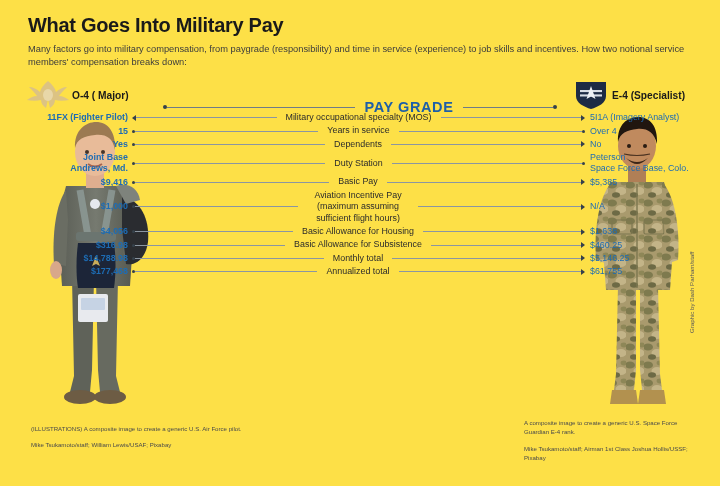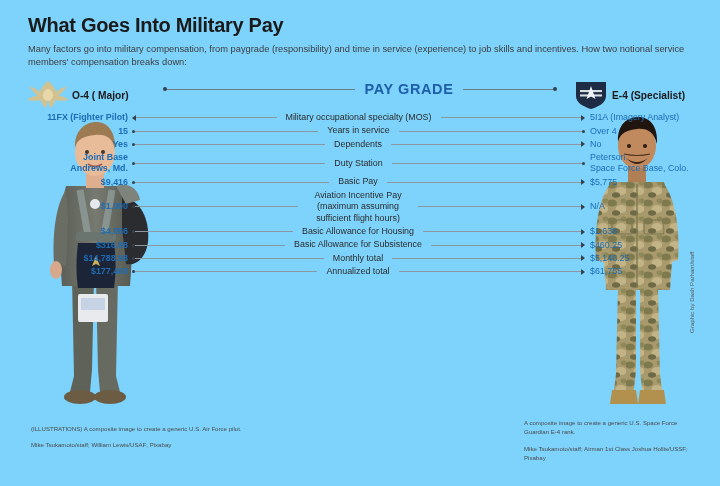--- a/index.html
+++ b/index.html
@@ -8,21 +8,21 @@
     font-family: "Liberation Sans", sans-serif;
     background: #ffffff;
     color: #231f20;
     overflow: hidden;
     position: relative;
   }
   .page {
     position: relative;
     width: 720px;
     height: 486px;
-    background: #7dd3fc;
+    background: #fde047;
     overflow: hidden;
   }
 
   
   .hdr { position: absolute; left: 28px; top: 14px; width: 672px; }
   .title {
     font-size: 20px;
     font-weight: bold;
     letter-spacing: -0.3px;
     color: #1a1a1a;
@@ -32,21 +32,21 @@
     margin-top: 7px;
     font-size: 9.3px;
     line-height: 1.45;
     color: #3c3c3c;
     max-width: 660px;
   }
 
   
   .paygrade-row {
     position: absolute;
-    left: 0; top: 78px;
+    left: 0; top: 96px;
     width: 720px;
     height: 22px;
     display: flex;
     align-items: center;
     justify-content: center;
   }
   .pg-line {
     height: 1px;
     background: #6f7b87;
     flex: 0 0 auto;
@@ -373,21 +373,21 @@
         <span class="conn to-left">
             <span class="stub"></span>
             <span class="bar"></span>
           </span>
         <span class="mid-label">Basic Pay</span>
         <span class="conn to-right">
             <span class="bar"></span>
             <span class="tip"></span>
           </span>
       </div>
-      <div class="cell-right">$5,775</div>
+      <div class="cell-right">$5,385</div>
     </div>
 
     <div class="row">
       <div class="cell-left">$1,000</div>
       <div class="cell-mid">
         <span class="conn to-left">
             <span class="stub"></span>
             <span class="bar"></span>
           </span>
         <span class="mid-label multi">Aviation Incentive Pay<br>(maximum assuming<br>sufficient flight hours)</span>

